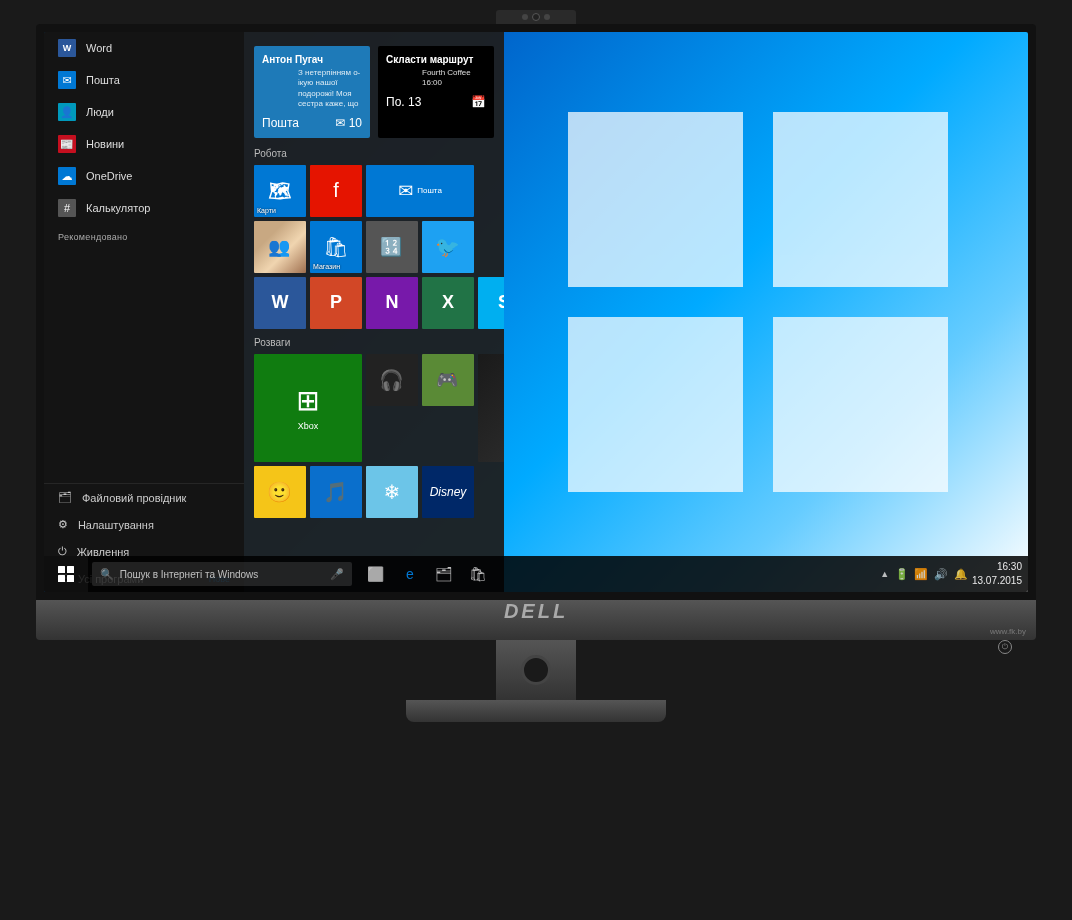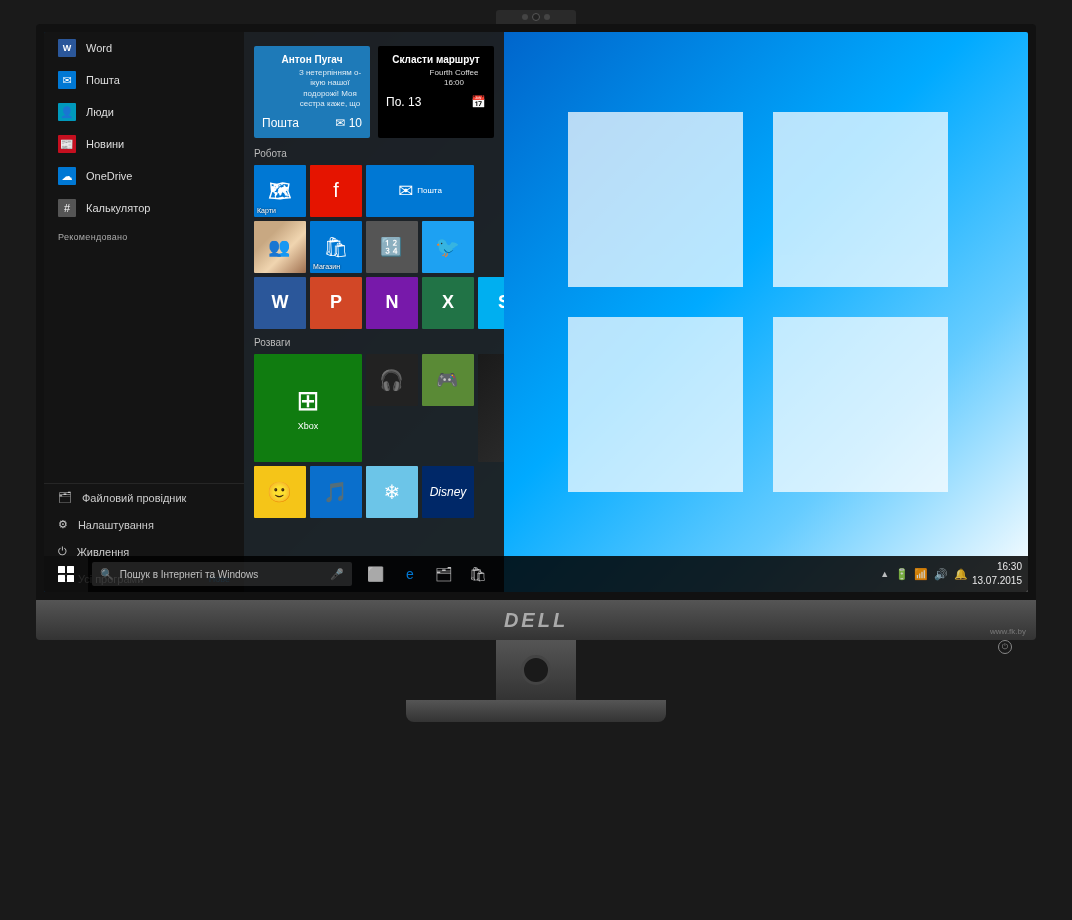--- a/index.html
+++ b/index.html
@@ -223,21 +223,20 @@
     .start-tiles {
       flex: 1;
       padding: 14px 10px;
       overflow: hidden;
     }
 
     .tile-header-row {
       display: flex;
       gap: 8px;
       margin-bottom: 10px;
-      text-align: center;
     }
 
     
     .notif-card {
       background: #1e7ab8;
       border-radius: 2px;
       padding: 8px;
       font-size: 9px;
       color: white;
       flex: 1;
@@ -404,21 +403,20 @@
       line-height: 1.4;
     }
 
     
     .bottom-bezel {
       width: 1000px;
       height: 40px;
       background: linear-gradient(to bottom, #555 0%, #444 50%, #333 100%);
       border-radius: 0 0 4px 4px;
       display: flex;
-      align-items: center;
       justify-content: center;
     }
     .dell-logo {
       font-size: 20px;
       font-weight: bold;
       color: #aaa;
       letter-spacing: 3px;
       font-style: italic;
     }
     .power-btn-bezel {

